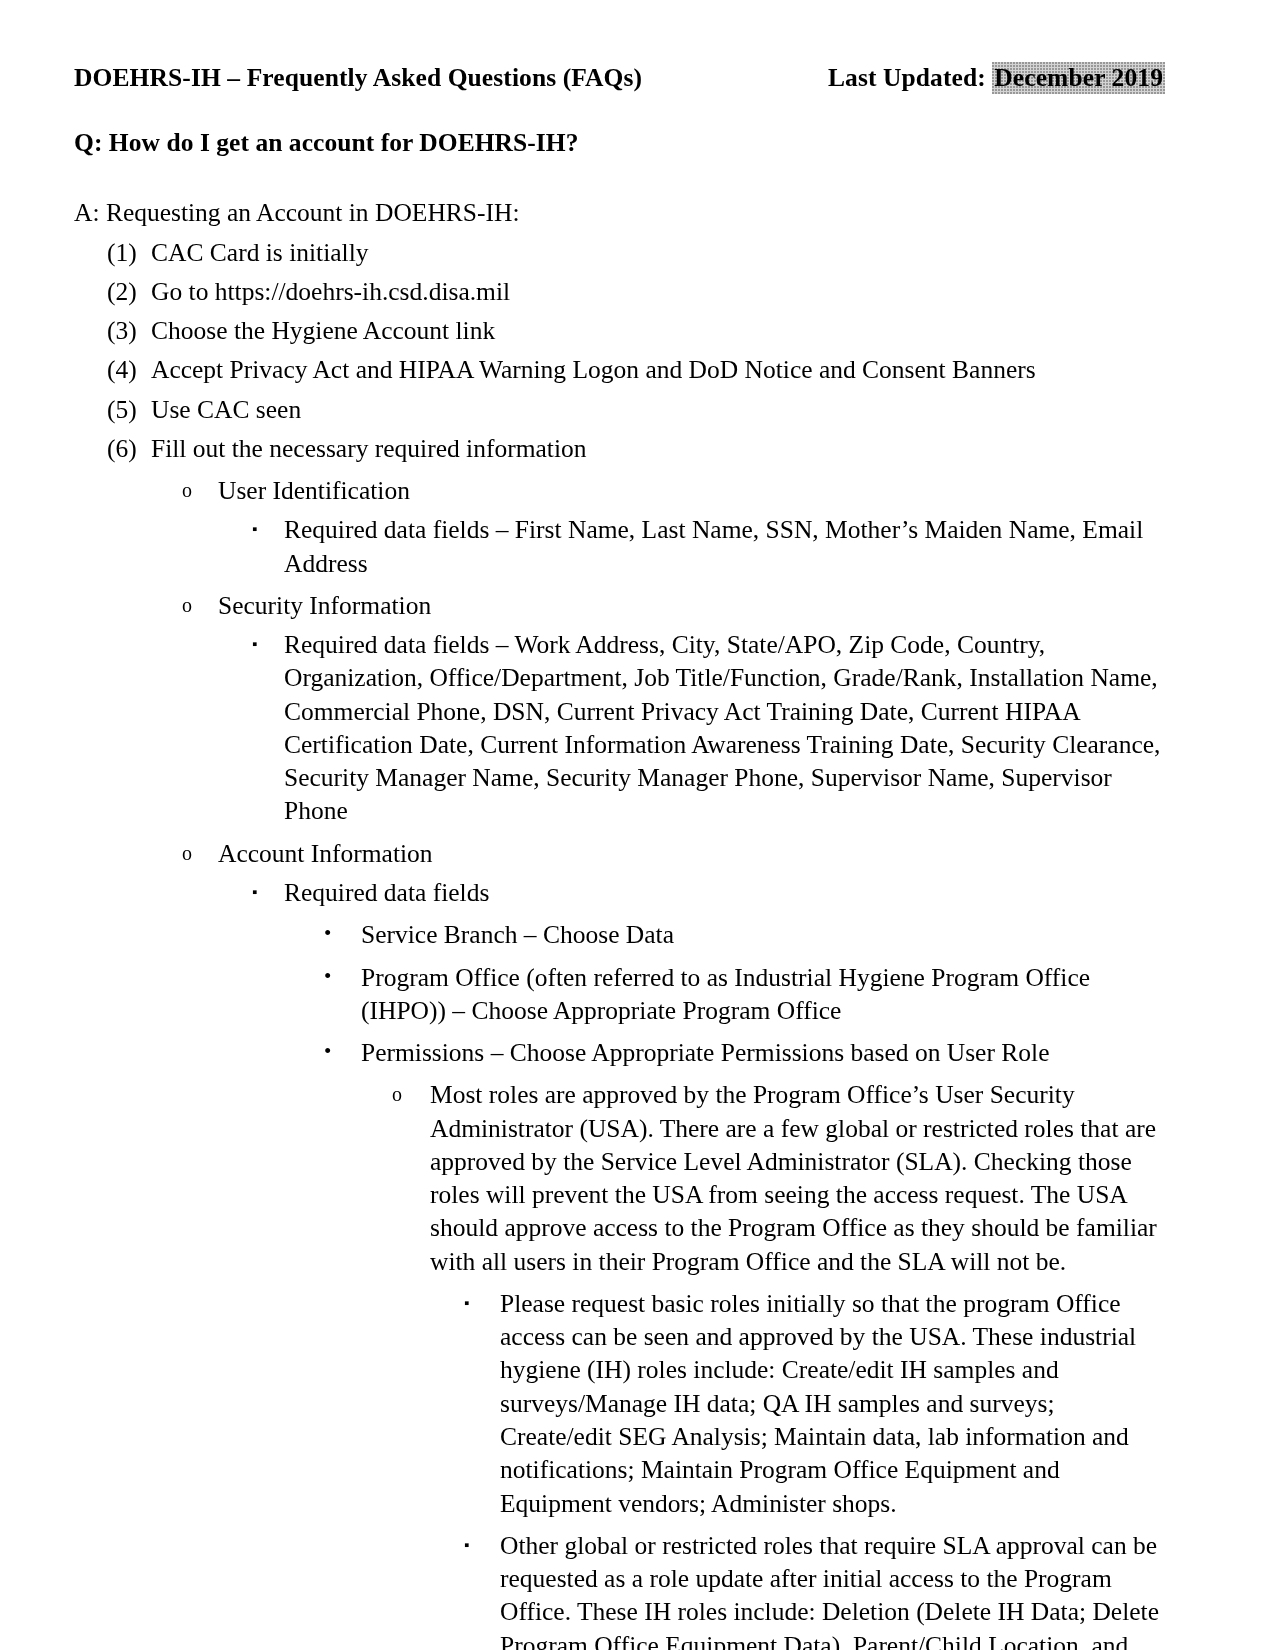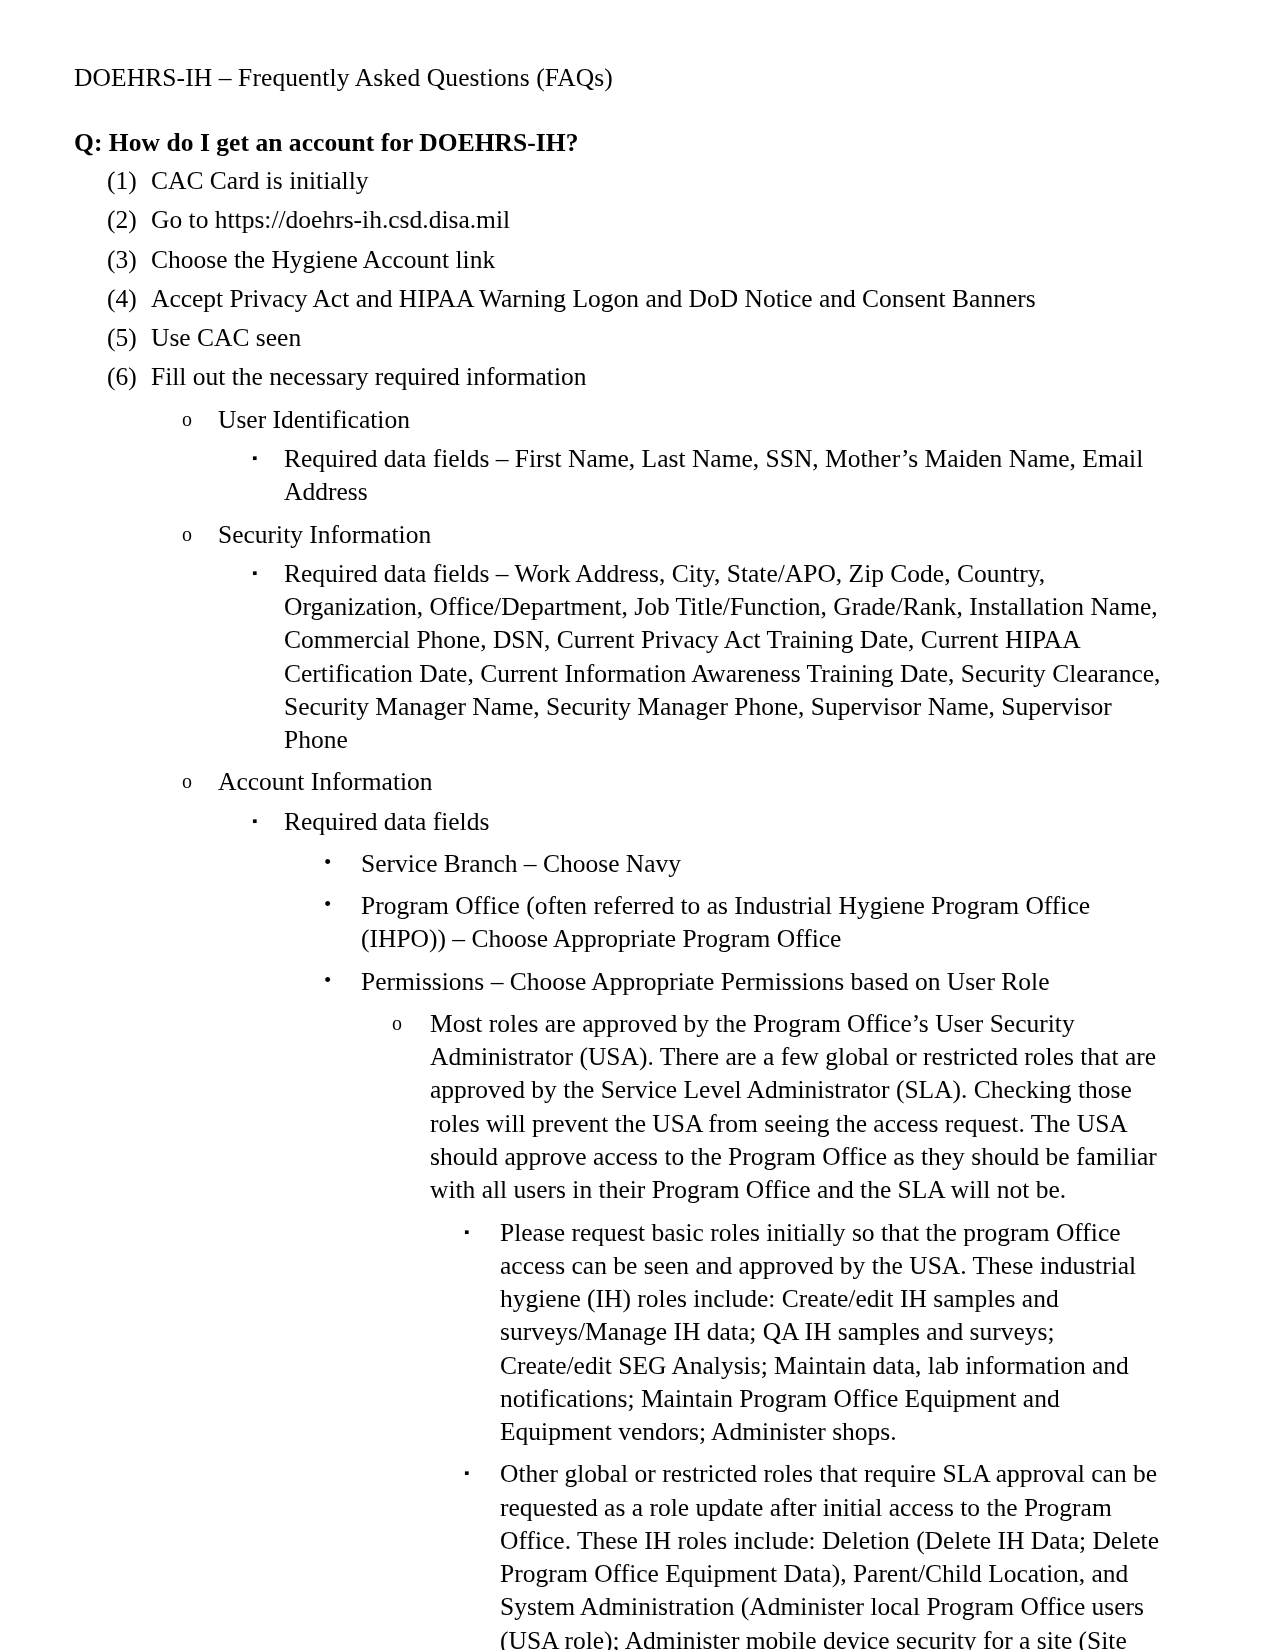--- a/index.html
+++ b/index.html
@@ -20,21 +20,21 @@
     background: #ffffff;
     box-sizing: border-box;
     padding: 62px 104px 0 74px;
     overflow: hidden;
   }
 
   
   .doc-header {
     display: flex;
     align-items: flex-end;
-    font-weight: normal;
+    font-weight: bold;
     font-size: 25.5px;
     line-height: 1.22;
     letter-spacing: 0.1px;
     margin: 0 0 0 0;
   }
   .doc-header .hdr-left {
     white-space: nowrap;
   }
   .doc-header .hdr-right {
     margin-left: auto;
@@ -140,25 +140,30 @@
     text-underline-offset: 1px;
   }
 </style>
 </head>
 <body>
 
 <div class="page">
 
   <div class="doc-header">
     <span class="hdr-left">DOEHRS-IH – Frequently Asked Questions (FAQs)</span>
+    <span class="hdr-right">
+      <span>Last Updated:</span>
+      <span class="hl-date">December 2019</span>
+    </span>
   </div>
 
 
   <div class="question">Q: How do I get an account for DOEHRS-IH?</div>
 
+  <div class="answer-intro">A: Requesting an Account in DOEHRS-IH:</div>
 
   <div class="row lvl1">
     <span class="marker">(1)</span>
     <span class="body">CAC Card is initially</span>
   </div>
 
   <div class="row lvl1">
     <span class="marker">(2)</span>
     <span class="body"><span>Go to </span><span class="link">https://doehrs-ih.csd.disa.mil</span></span>
   </div>
@@ -208,21 +213,21 @@
     <span class="body">Account Information</span>
   </div>
 
   <div class="row lvl3">
     <span class="marker">▪</span>
     <span class="body">Required data fields</span>
   </div>
 
   <div class="row lvl4 spaced">
     <span class="marker">•</span>
-    <span class="body">Service Branch – Choose Navy</span>
+    <span class="body">Service Branch – Choose Data</span>
   </div>
 
   <div class="row lvl4 spaced">
     <span class="marker">•</span>
     <span class="body">Program Office (often referred to as Industrial Hygiene Program Office (IHPO)) – Choose Appropriate Program Office</span>
   </div>
 
   <div class="row lvl4 spaced">
     <span class="marker">•</span>
     <span class="body">Permissions – Choose Appropriate Permissions based on User Role</span>

